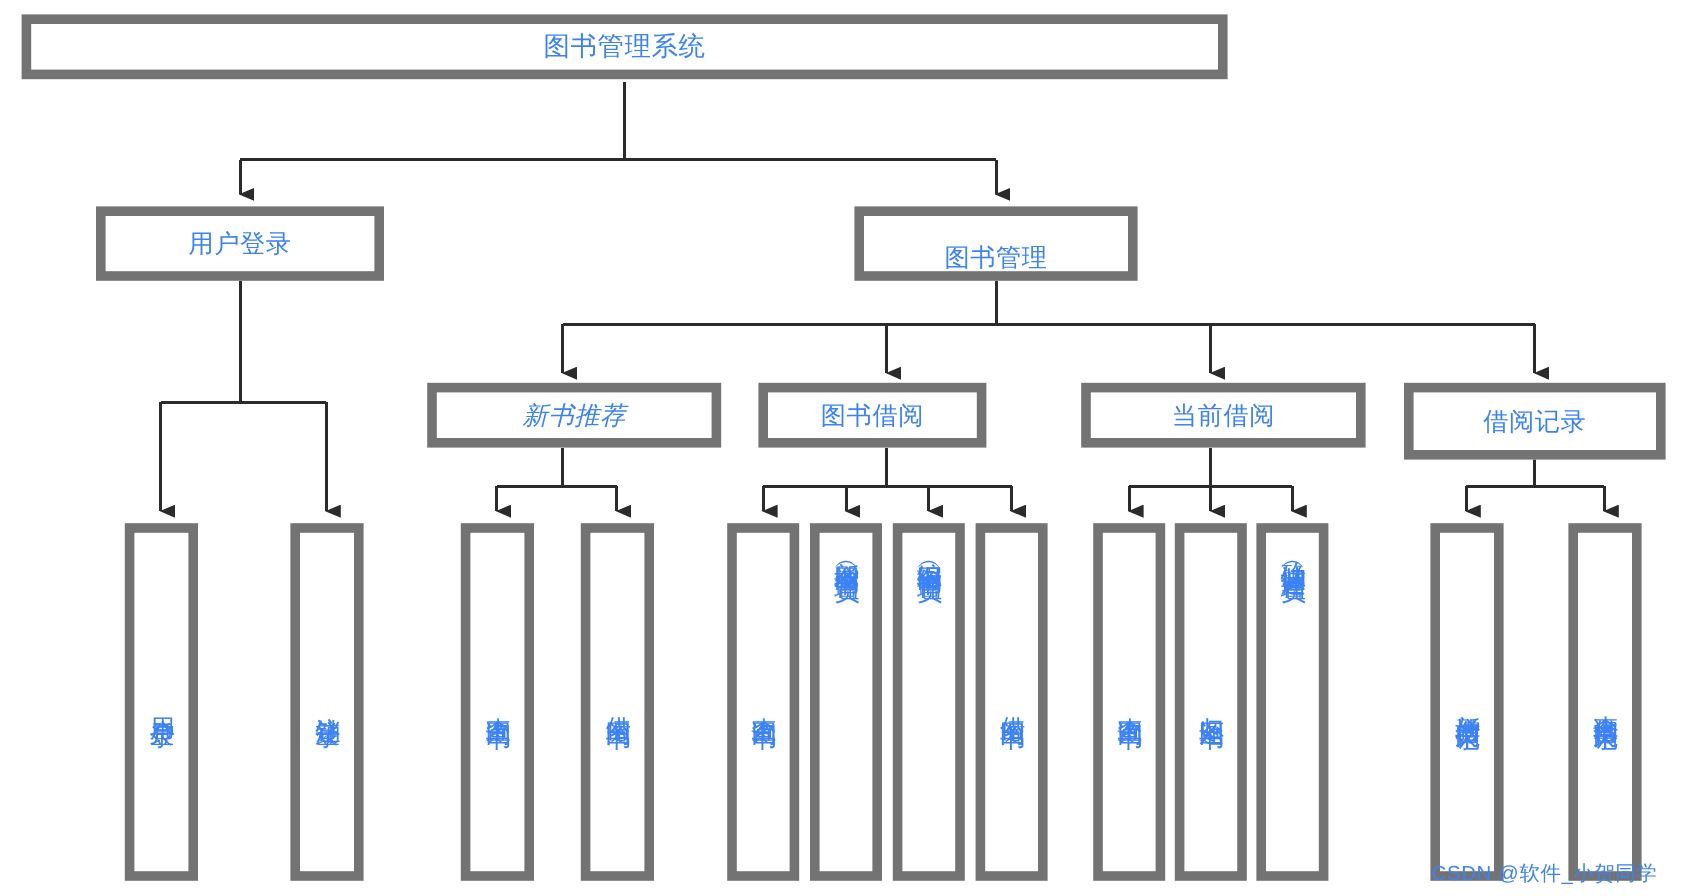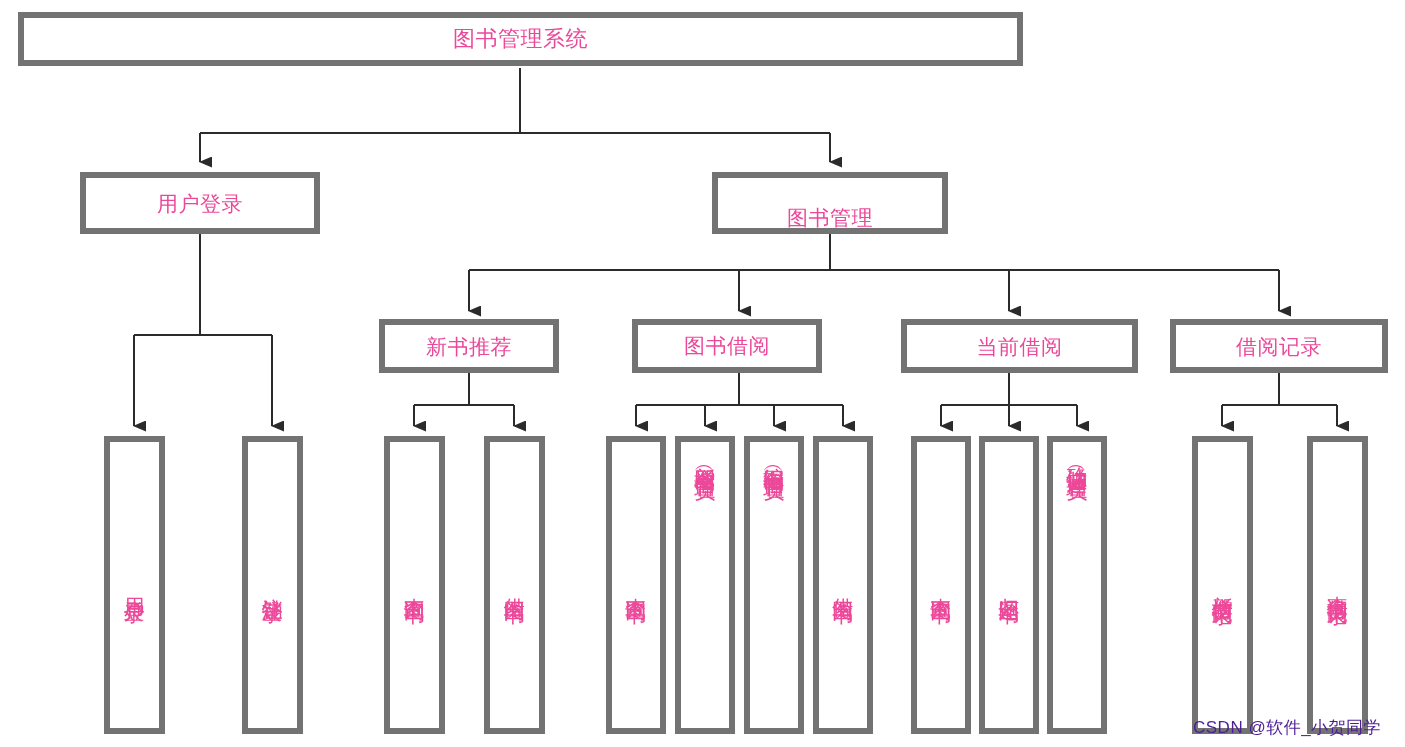--- a/index.html
+++ b/index.html
@@ -21,26 +21,26 @@
   #diagram-svg {
     position: absolute;
     left: 0;
     top: 0;
     width: 1405px;
     height: 747px;
   }
   .node {
     position: absolute;
     box-sizing: border-box;
-    border: 6px solid #737373;
+    border: 8px solid #737373;
     background: #ffffff;
     display: flex;
     align-items: center;
     justify-content: center;
-    color: #ec4899;
+    color: #3b82f6;
   }
   .node-label {
     display: block;
     letter-spacing: 0.5px;
     white-space: nowrap;
   }
   
   .node.horiz .node-label {
     font-size: 21px;
     line-height: 1;
@@ -62,21 +62,21 @@
     writing-mode: vertical-rl;
     text-orientation: upright;
     font-size: 21px;
     line-height: 1.12;
     letter-spacing: 2px;
     white-space: nowrap;
   }
   .watermark {
     position: absolute;
     font-size: 17px;
-    color: #4c1d95;
+    color: #3b82f6;
     white-space: nowrap;
     letter-spacing: 0.5px;
     pointer-events: none;
   }
 </style>
 </head>
 <body>
 
 <div id="diagram-root">
 
@@ -135,33 +135,33 @@
   </div>
 
   <div class="node horiz" style="left:80px; top:172px; width:240px; height:62px;">
     <span class="node-label">用户登录</span>
   </div>
 
   <div class="node horiz" style="left:712px; top:172px; width:236px; height:62px;align-items:flex-end;">
     <span class="node-label">图书管理</span>
   </div>
 
-  <div class="node horiz" style="left:379px; top:319px; width:180px; height:54px;">
+  <div class="node horiz" style="left:356px; top:319px; width:245px; height:54px;font-style:italic;">
     <span class="node-label">新书推荐</span>
   </div>
 
   <div class="node horiz" style="left:632px; top:319px; width:190px; height:54px;font-family:Liberation Serif, serif;">
     <span class="node-label">图书借阅</span>
   </div>
 
   <div class="node horiz" style="left:901px; top:319px; width:237px; height:54px;">
     <span class="node-label">当前借阅</span>
   </div>
 
-  <div class="node horiz" style="left:1170px; top:319px; width:218px; height:54px;">
+  <div class="node horiz" style="left:1170px; top:319px; width:218px; height:64px;">
     <span class="node-label">借阅记录</span>
   </div>
 
   <div class="node vert centered" style="left:104px; top:436px; width:61px; height:298px;">
     <span class="node-label">用户登录</span>
   </div>
 
   <div class="node vert centered" style="left:242px; top:436px; width:61px; height:298px;">
     <span class="node-label">注销登录</span>
   </div>

